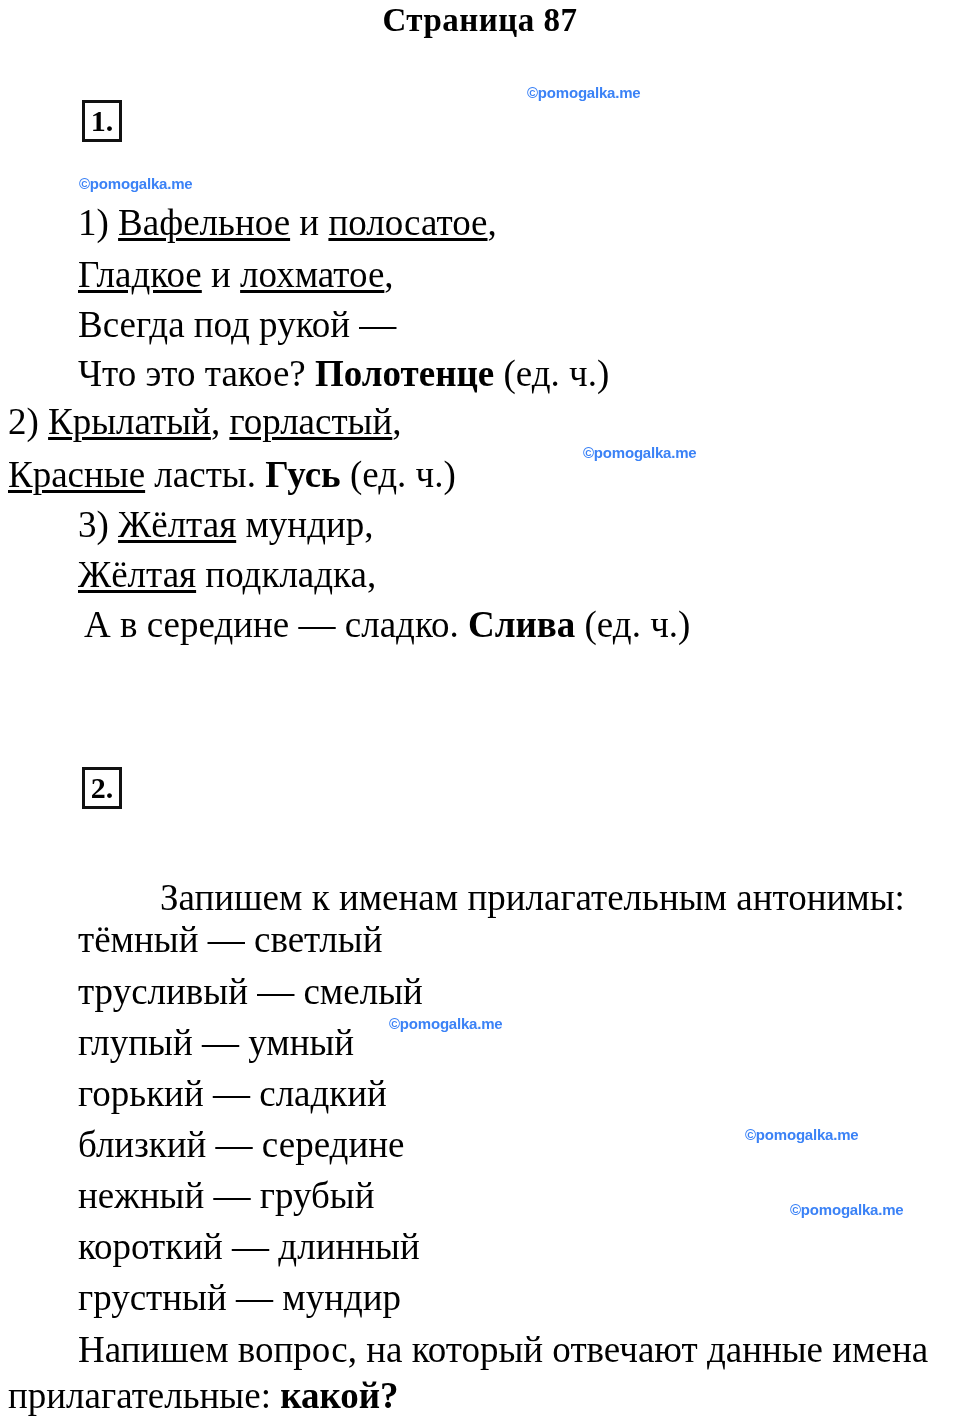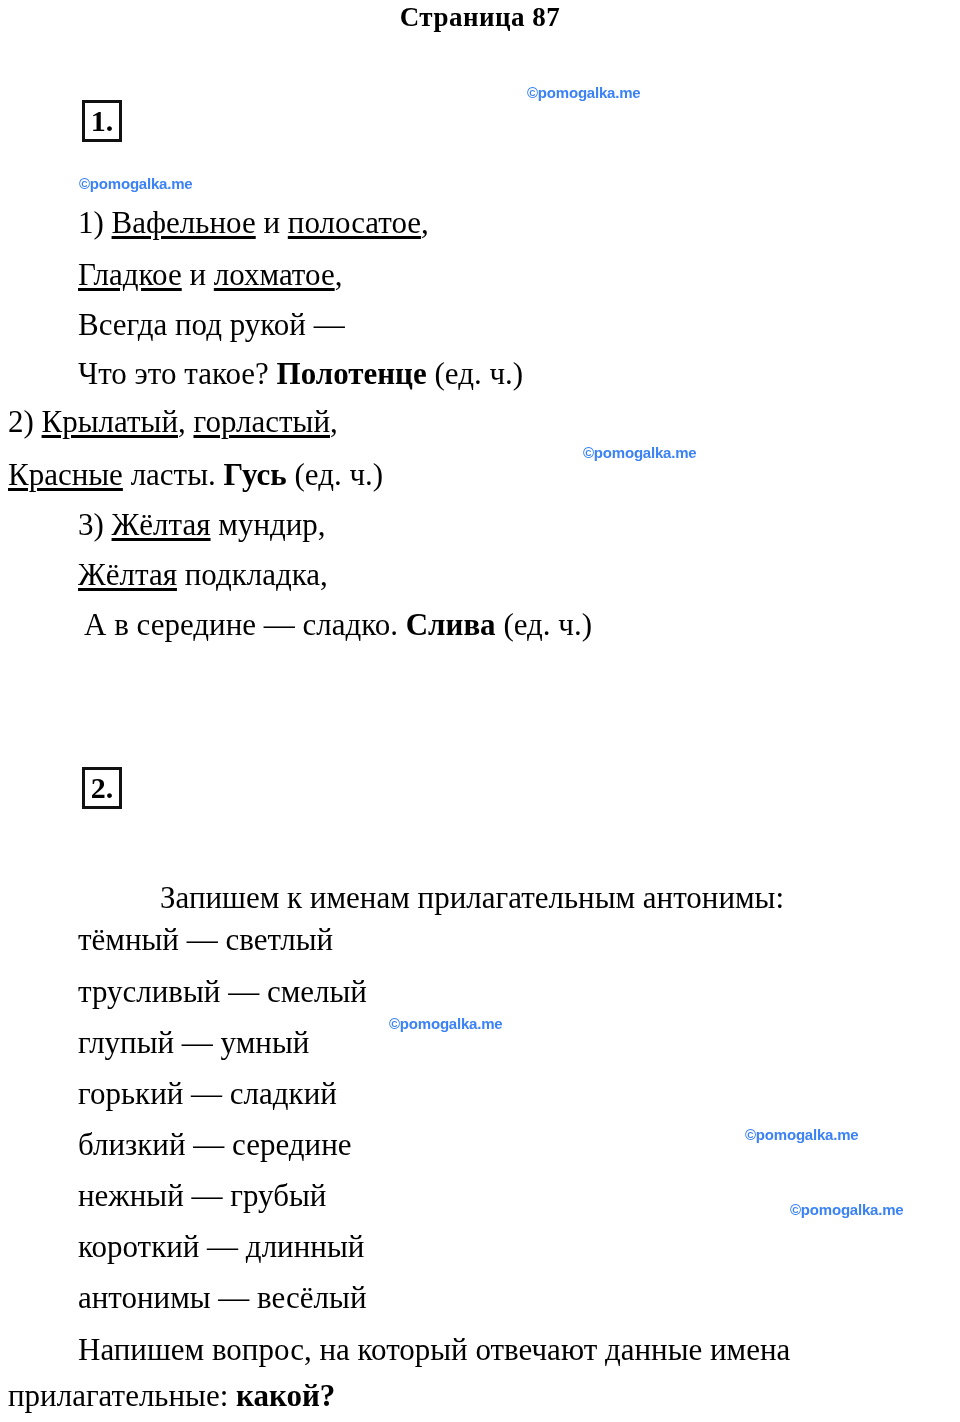--- a/index.html
+++ b/index.html
@@ -21,21 +21,21 @@
     height: 1422px;
   }
 
   
   .page-title {
     position: absolute;
     top: 2px;
     left: 0;
     width: 960px;
     text-align: center;
-    font-size: 27px;
+    font-size: 33px;
     font-weight: bold;
     letter-spacing: 0.5px;
     font-family: "Liberation Serif", "DejaVu Serif", serif;
   }
 
   
   .ex-box {
     position: absolute;
     width: 40px;
     height: 42px;
@@ -47,21 +47,21 @@
     line-height: 36px;
     text-align: center;
     font-family: "Liberation Serif", "DejaVu Serif", serif;
   }
   #ex-box-1 { left: 82px; top: 100px; }
   #ex-box-2 { left: 82px; top: 767px; }
 
   
   .tline {
     position: absolute;
-    font-size: 31px;
+    font-size: 37px;
     line-height: 34px;
     white-space: nowrap;
     font-family: "Liberation Serif", "DejaVu Serif", serif;
   }
   .tline .u {
     text-decoration: underline;
     text-underline-offset: 3px;
   }
   .tline .b {
     font-weight: bold;
@@ -144,21 +144,21 @@
   <div class="tline" style="left:78px; top:1128px;">
     <span>близкий — середине</span>
   </div>
   <div class="tline" style="left:78px; top:1179px;">
     <span>нежный — грубый</span>
   </div>
   <div class="tline" style="left:78px; top:1230px;">
     <span>короткий — длинный</span>
   </div>
   <div class="tline" style="left:78px; top:1281px;">
-    <span>антонимы — весёлый</span>
+    <span>грустный — мундир</span>
   </div>
 
   <div class="tline" style="left:78px; top:1333px;">
     <span>Напишем вопрос, на который отвечают данные имена</span>
   </div>
   <div class="tline" style="left:8px; top:1379px;">
     <span>прилагательные: </span><span class="b">какой?</span>
   </div>
 
   <div class="wm" style="left:527px; top:84px;">©pomogalka.me</div>

